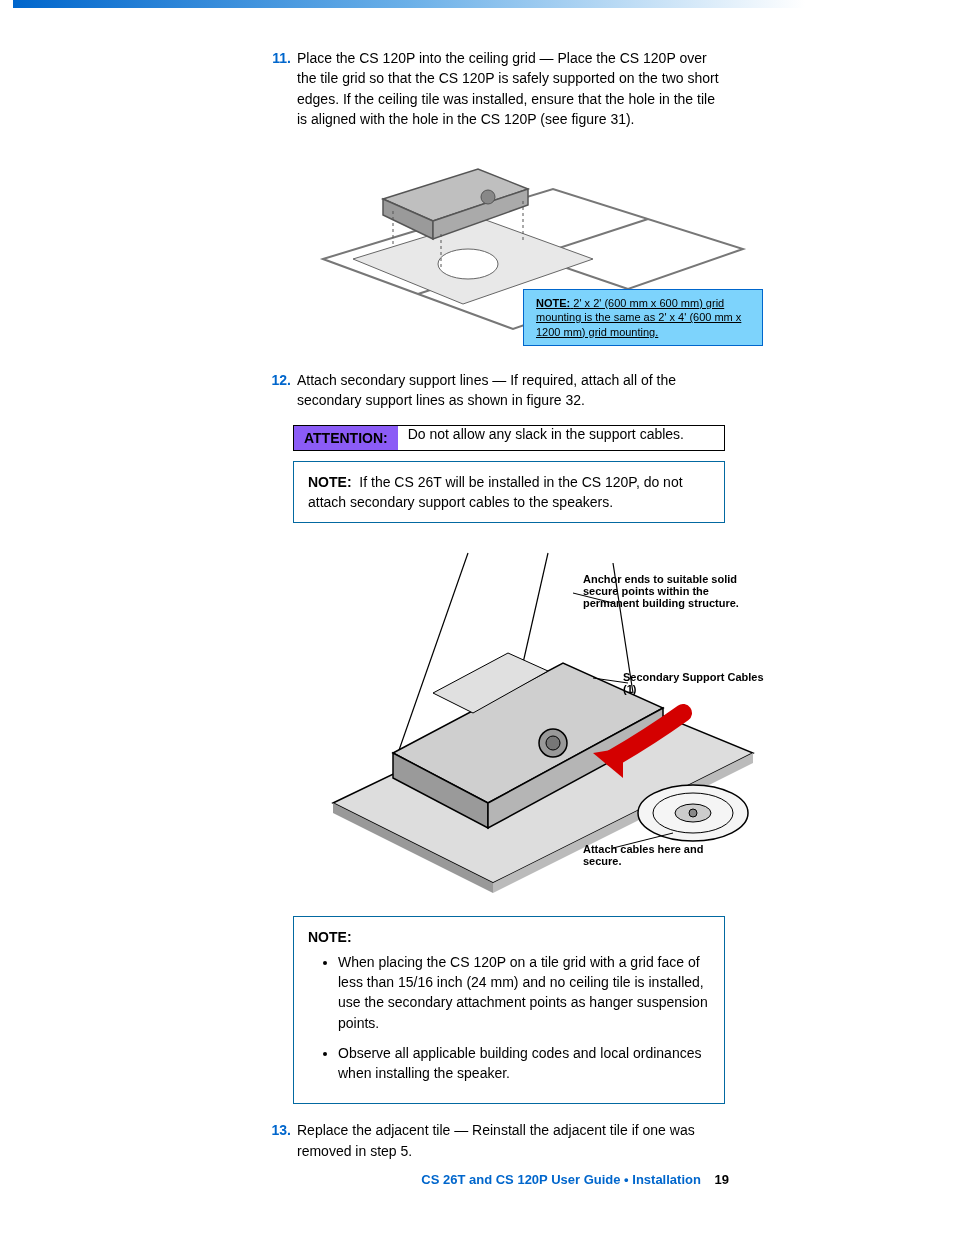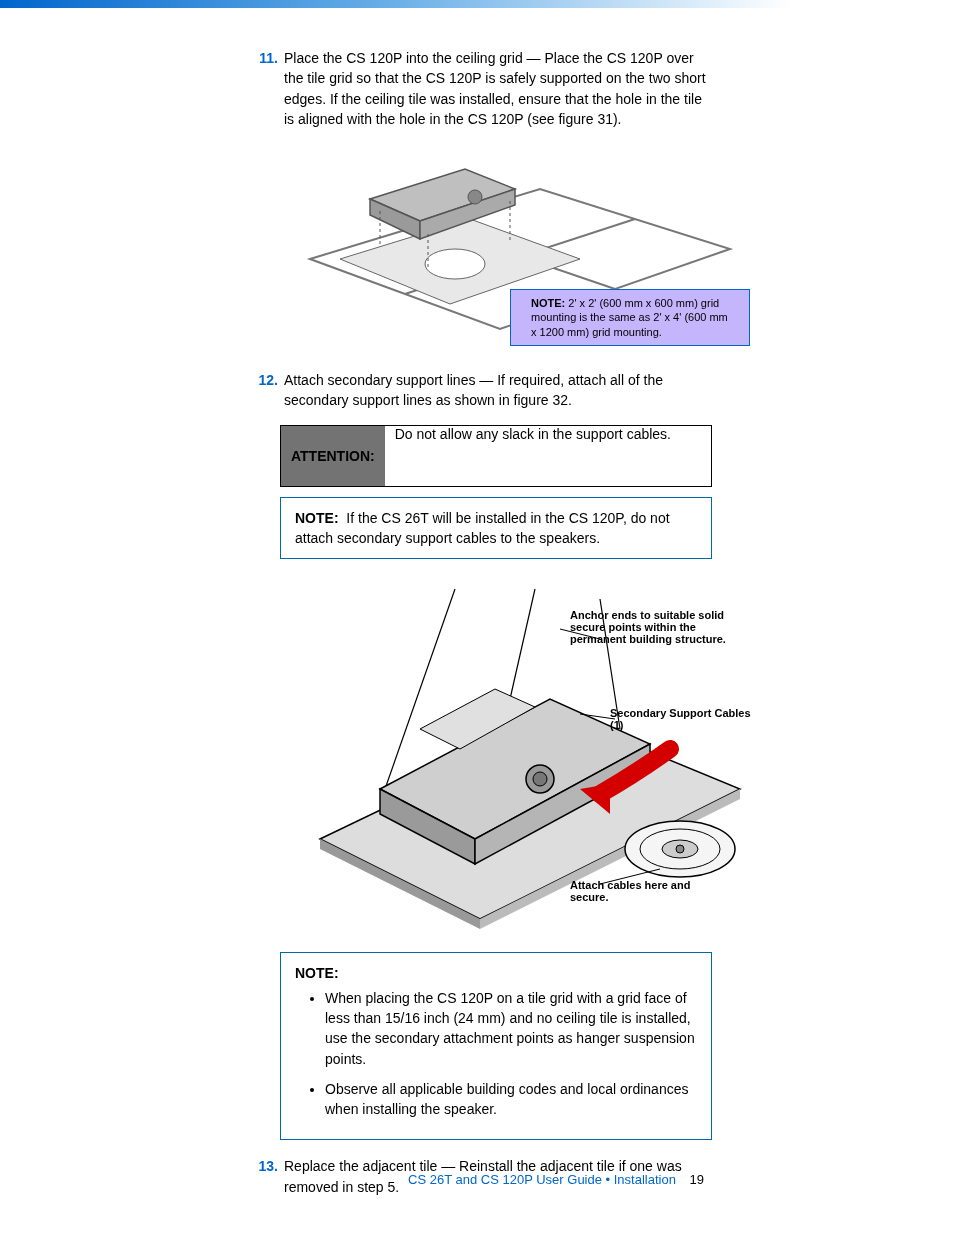--- a/index.html
+++ b/index.html
@@ -13,20 +13,21 @@
   .top-bar {
     height: 8px;
     background: linear-gradient(to right, #0066cc 0%, #6bb0e8 50%, #fff 100%);
     margin-bottom: 40px;
   }
   .page {
     width: 792px;
     min-height: 1227px;
     position: relative;
     box-sizing: border-box;
+    margin-left: 13px;
   }
   .content {
     margin-left: 250px;
     margin-right: 80px;
   }
   .step {
     display: flex;
     margin-bottom: 14px;
     line-height: 1.45;
   }
@@ -50,40 +51,41 @@
     color: #0066cc;
     font-weight: bold;
     font-size: 14px;
     margin: 8px 0 14px 30px;
   }
   .fig-caption .black {
     color: #000;
   }
   .note-inset {
     border: 1.5px solid #0066cc;
-    background: #c4b5fd;
-    padding: 6px 20px;
+    background: #7dd3fc;
+    padding: 6px 12px;
     font-size: 11px;
     line-height: 1.3;
+    text-decoration: underline;
   }
   .note-inset .label {
     font-weight: bold;
   }
   .attention-box {
     border: 1px solid #000;
     margin: 10px 0 10px 30px;
     padding: 0;
     display: flex;
     align-items: stretch;
   }
   .attention-label {
-    background: #737373;
-    color: #000;
-    font-weight: bold;
-    padding: 22px 10px;
+    background: #8b5cf6;
+    color: #000;
+    font-weight: bold;
+    padding: 4px 10px;
     font-size: 14px;
   }
   .attention-body {
     padding: 0 10px;
     flex: 1;
   }
   .note-box {
     border: 1px solid #0369a1;
     margin: 10px 0 16px 30px;
     padding: 10px 14px 10px 14px;
@@ -113,24 +115,24 @@
   }
   .fig-sublabel {
     text-align: center;
     font-weight: bold;
     font-size: 12px;
     margin: 4px 0 10px 30px;
   }
   .footer {
     position: absolute;
     bottom: 40px;
-    right: 88px;
+    right: 76px;
     font-size: 13px;
     color: #0066cc;
-    font-weight: normal;
+    font-weight: bold;
   }
   .footer .pg {
     color: #000;
     margin-left: 10px;
   }
 </style>
 </head>
 <body>
 
 <div class="page">

